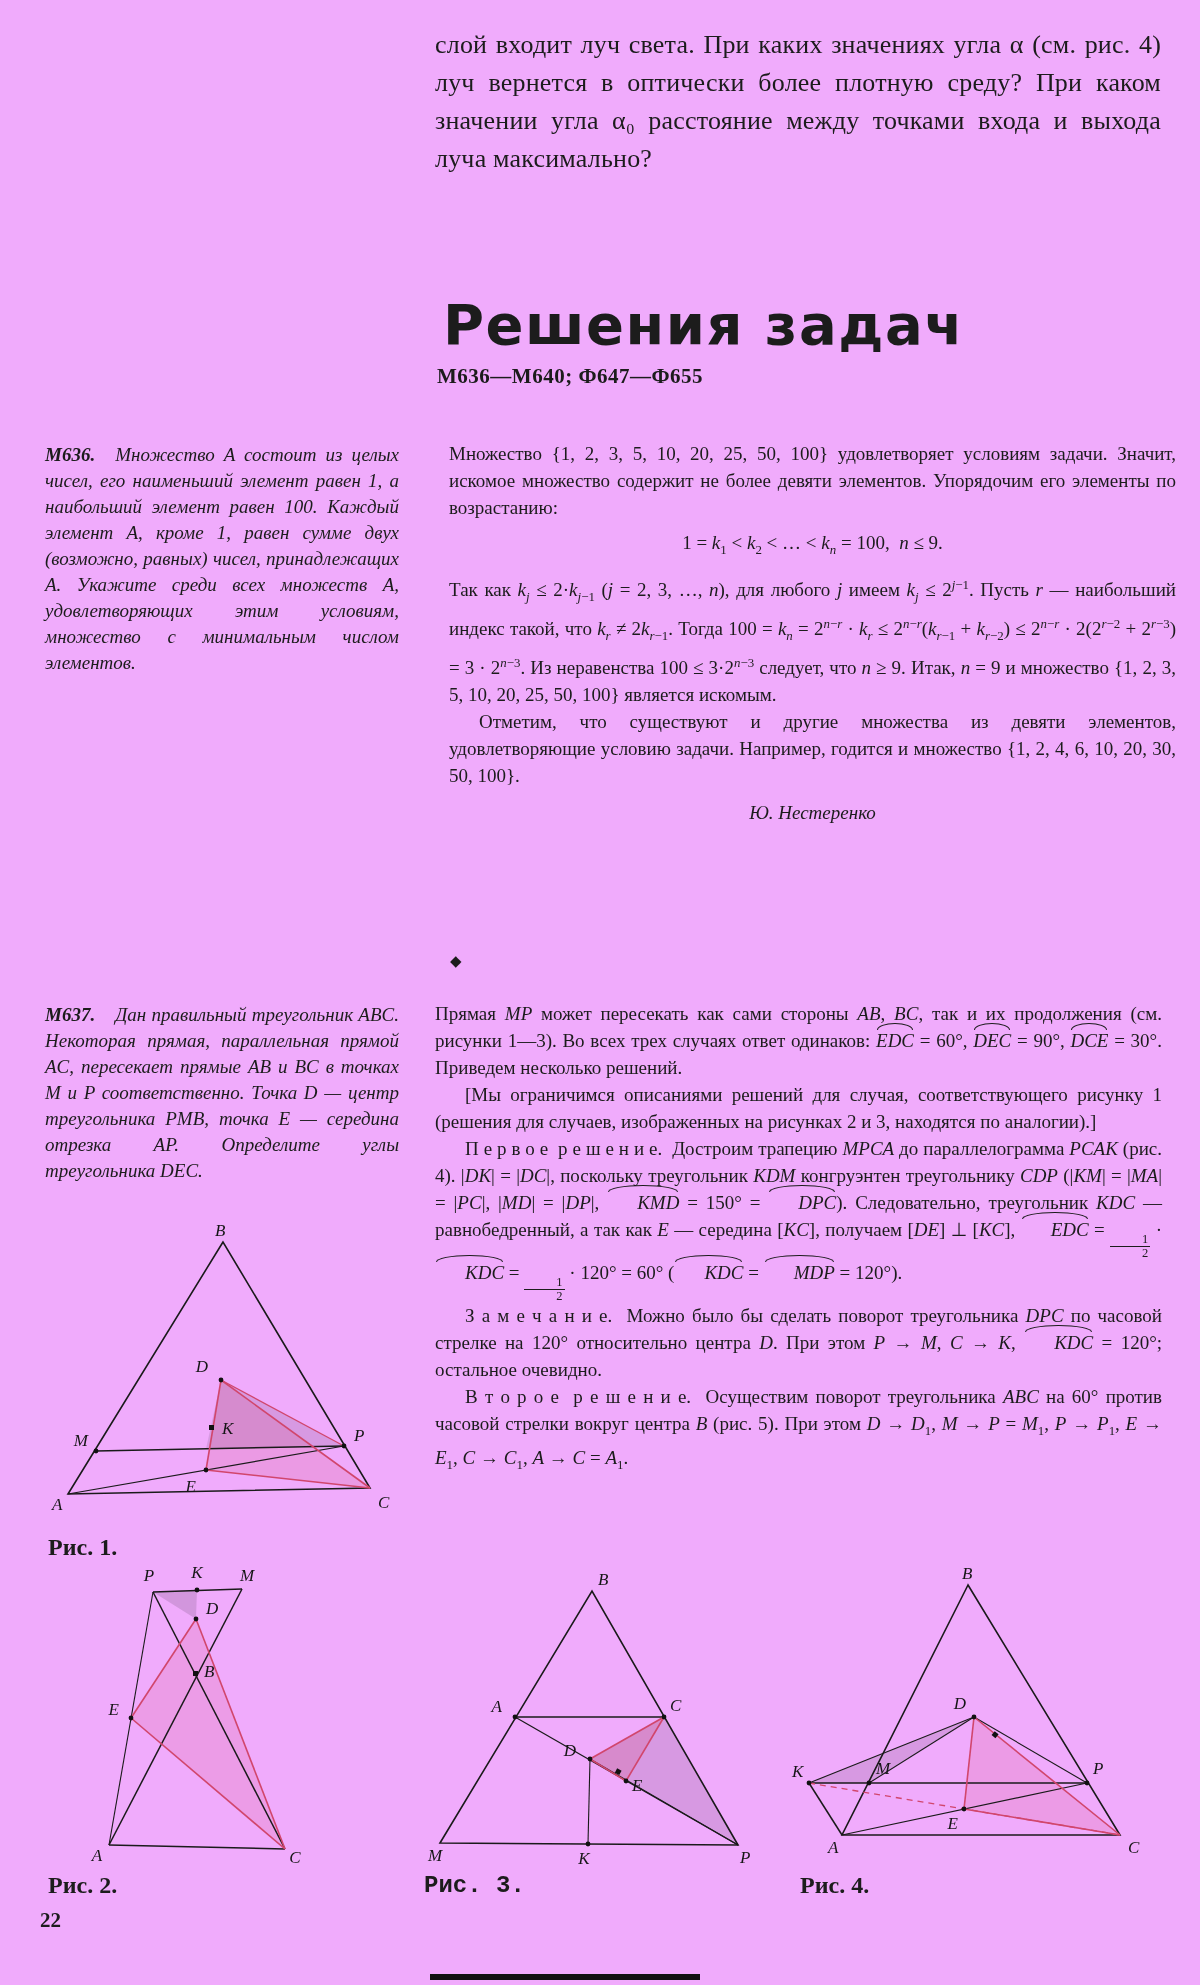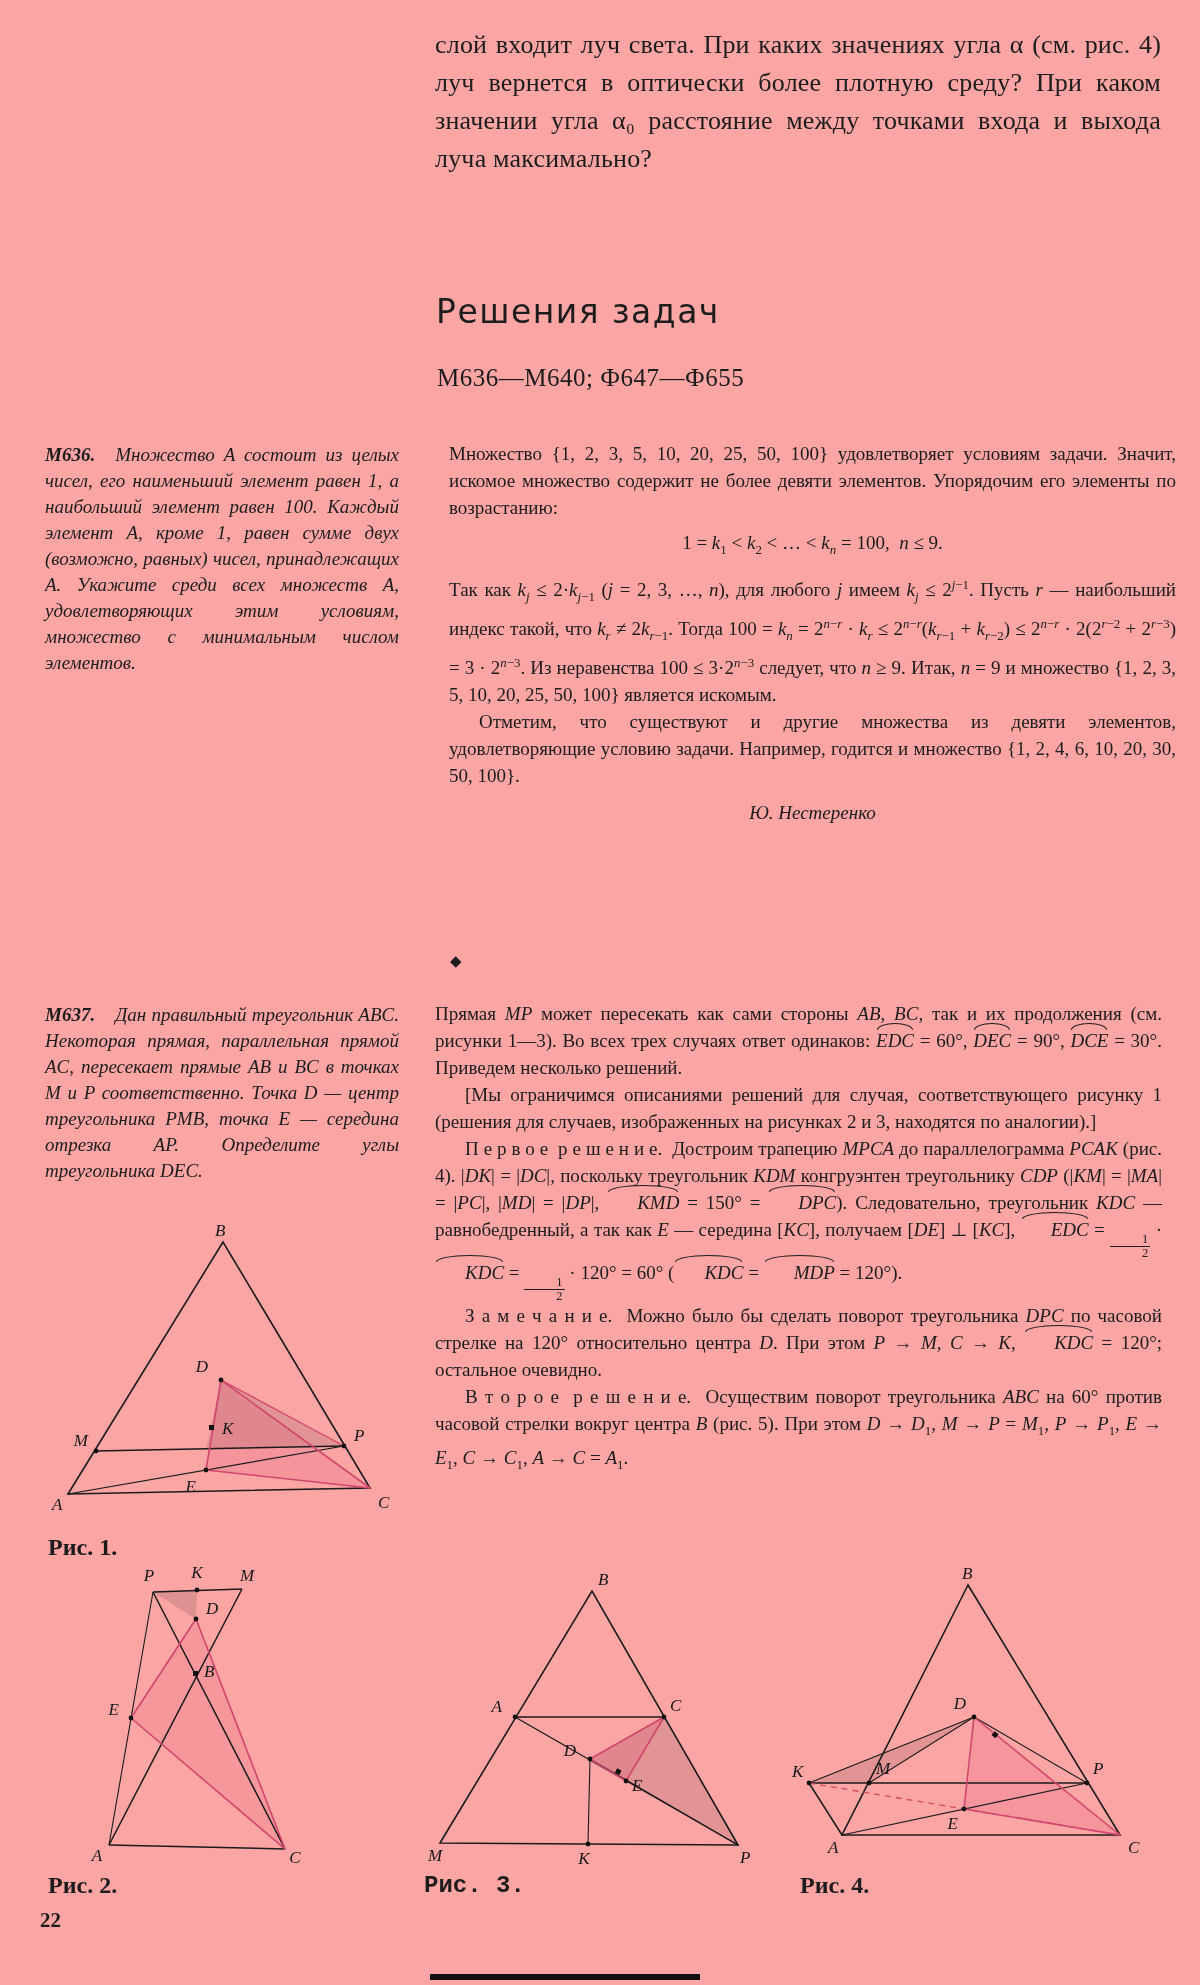--- a/index.html
+++ b/index.html
@@ -1,26 +1,26 @@
 <!DOCTYPE html>
 <html><head>
 <meta charset="utf-8">
 <style>
   html,body{margin:0;padding:0;background:#8a8a8a;}
   .page{
     position:relative;width:1200px;height:1985px;margin:0 auto;
-    background:#fca5a5;color:#1c1c1c;
+    background:#f0abfc;color:#1c1c1c;
     font-family:"Liberation Serif",serif;overflow:hidden;
   }
   .abs{position:absolute;}
   p{margin:0;}
   .intro{font-size:26px;line-height:38px;letter-spacing:.2px;text-align:justify;}
   .attr{font-style:italic;font-size:22px;text-align:right;margin-top:16px;}
-  .h1{font-family:"DejaVu Sans",sans-serif;font-weight:normal;font-size:33px;letter-spacing:1.5px;}
-  .h2{font-weight:normal;font-size:25px;letter-spacing:.5px;}
+  .h1{font-family:"DejaVu Sans",sans-serif;font-weight:bold;font-size:56px;letter-spacing:1.5px;margin-left:7px;}
+  .h2{font-weight:bold;font-size:21px;letter-spacing:.5px;}
   .stmt{font-style:italic;font-size:19px;line-height:26px;text-align:justify;}
   .stmt .plabel{font-weight:bold;margin-right:20px;}
   .sol{font-size:19px;line-height:27px;text-align:justify;}
   .sol p.ind{text-indent:30px;}
   .formula{text-align:center;font-size:19px;margin:8px 0 8px 0;}
   .author{text-align:center;font-style:italic;font-size:19px;margin-top:10px;}
   .diamond{font-size:15px;}
   .arc{position:relative;display:inline-block;font-style:italic;}
   .arc::before{
     content:"";position:absolute;top:-4px;left:1px;right:1px;height:6px;

